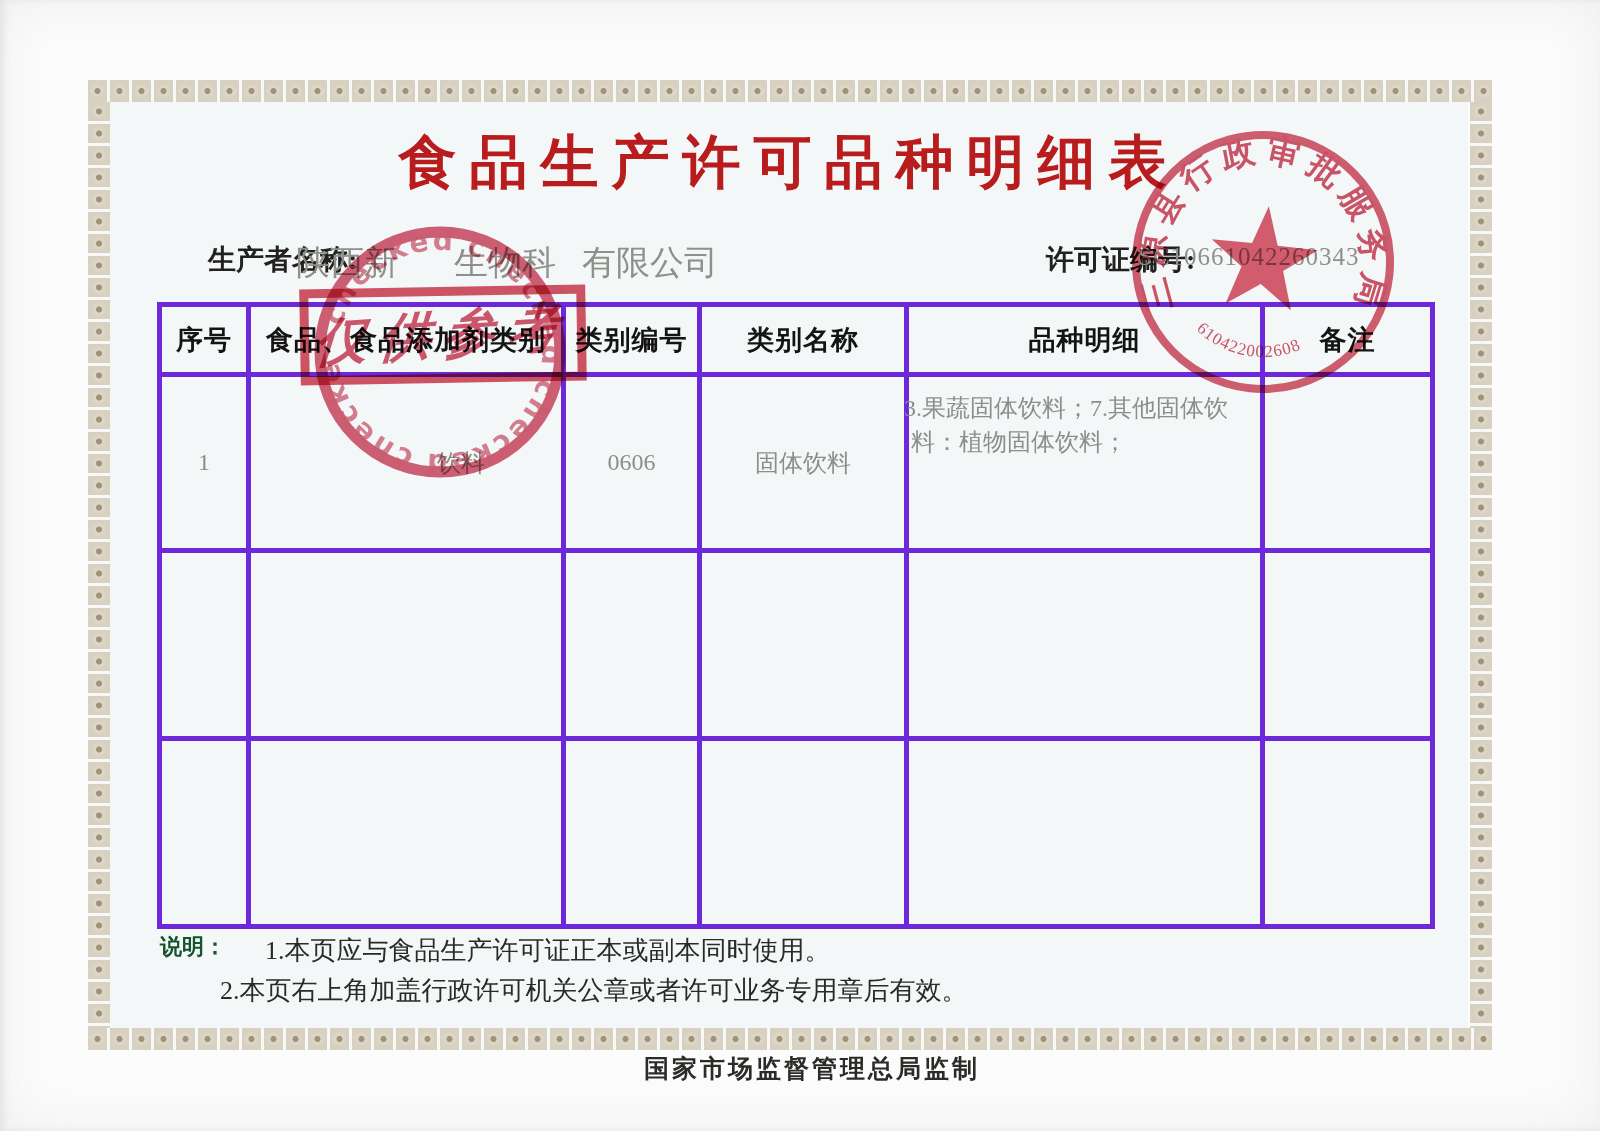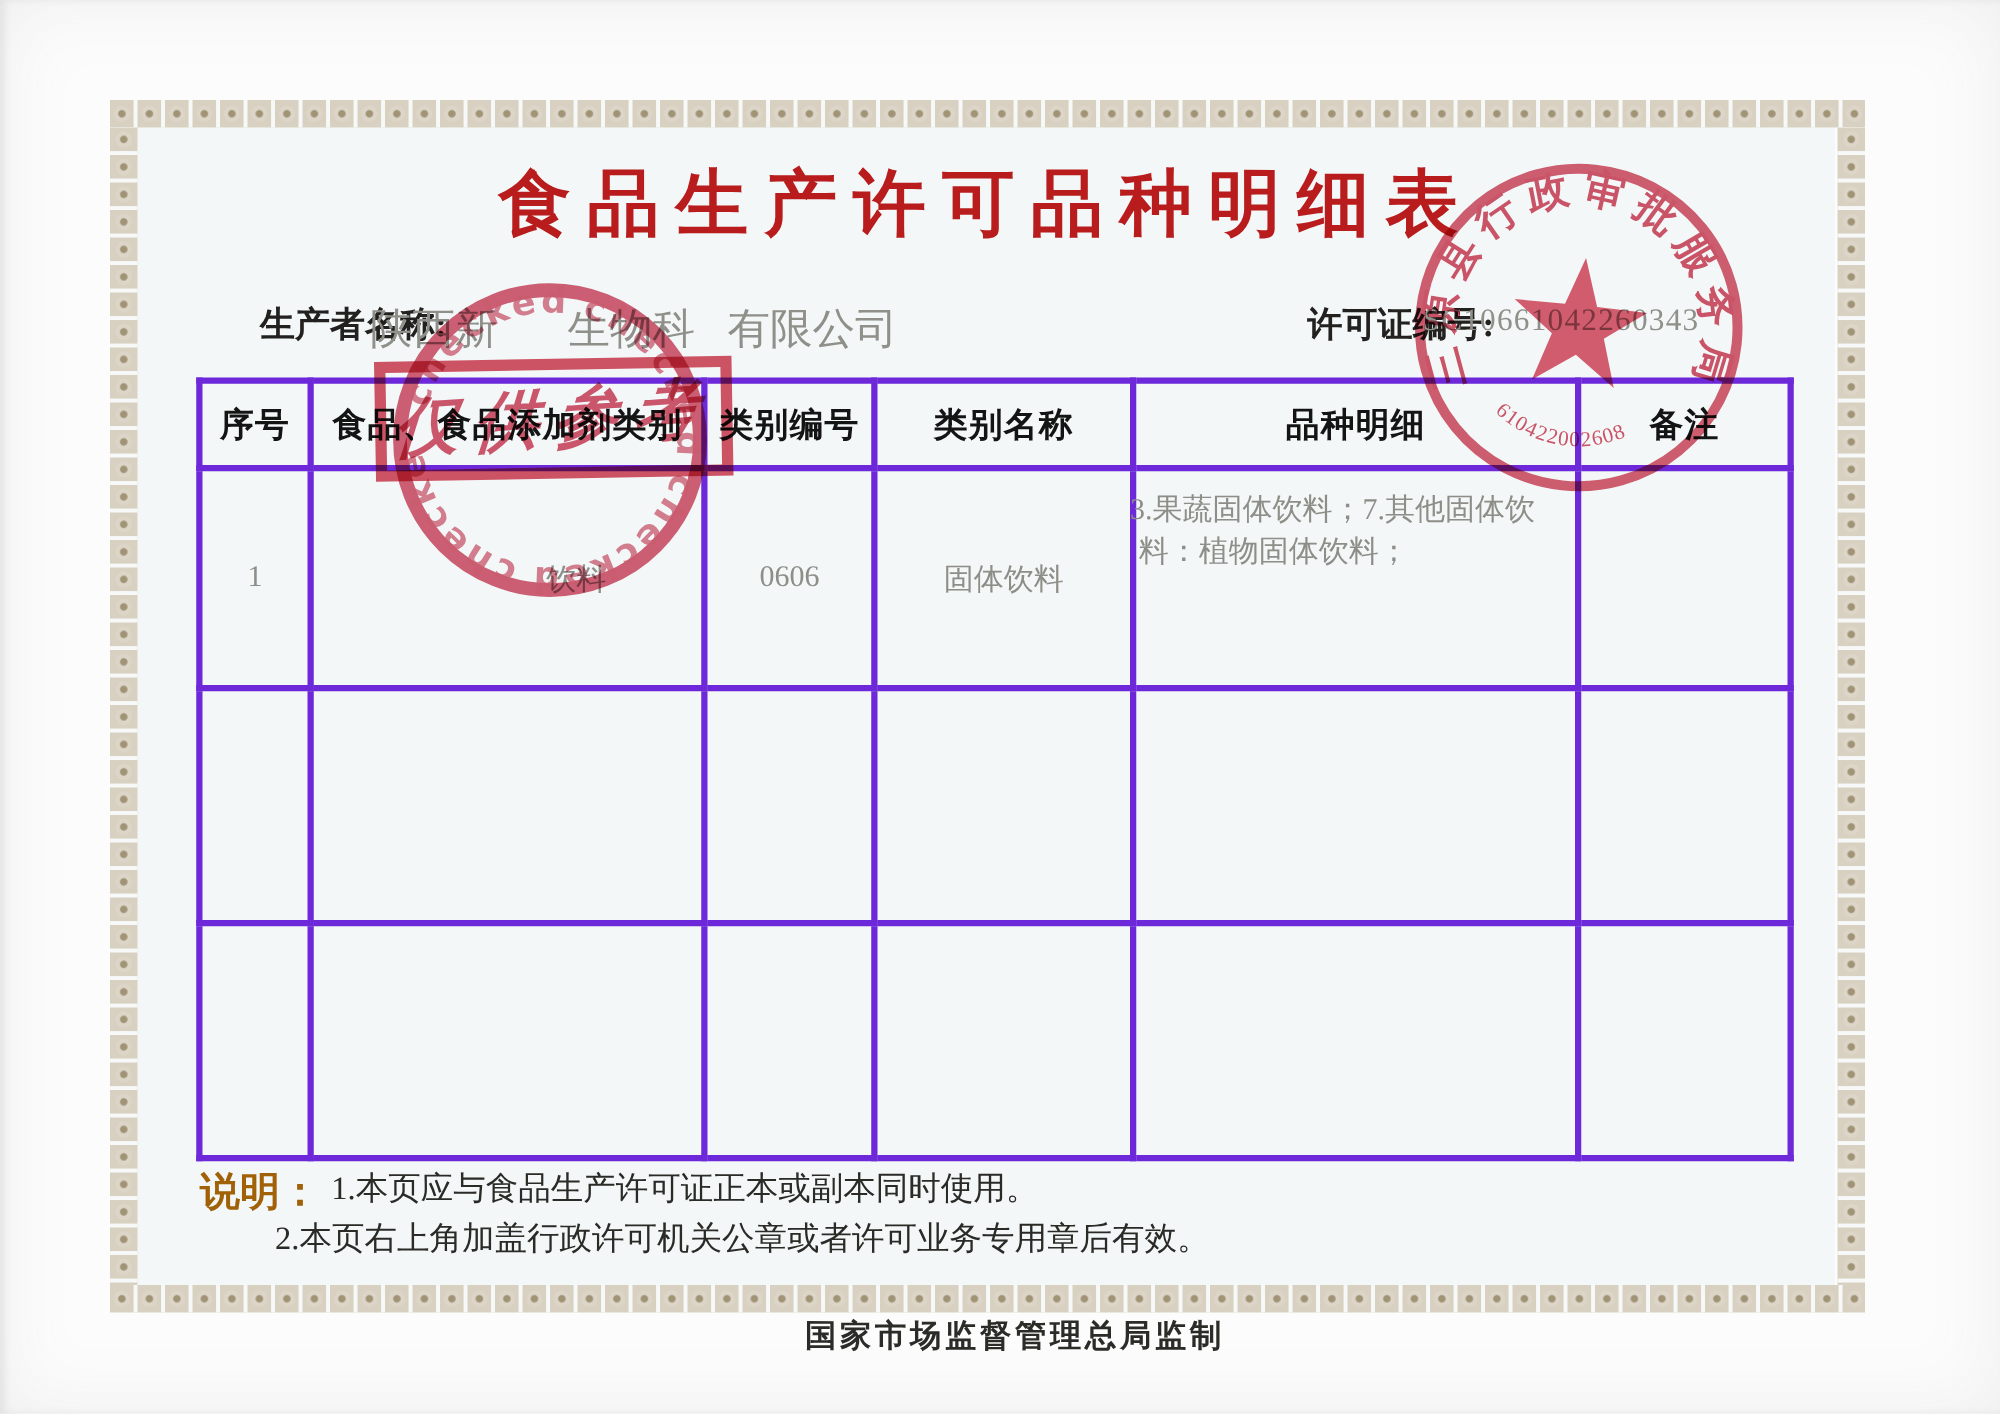--- a/index.html
+++ b/index.html
@@ -42,21 +42,21 @@
   
   table.main{position:absolute;left:157px;top:302px;z-index:2;border-collapse:collapse;table-layout:fixed;}
   table.main td,table.main th{border:5px solid #6d28d9;overflow:visible;}
   table.main th{font-size:27px;font-weight:bold;color:#141414;text-align:center;letter-spacing:1px;}
   table.main td.val{font-size:24px;color:#8d8e88;text-align:center;vertical-align:middle;}
   td.cat-cell{text-indent:110px;}
   td.detail-cell{font-size:24px;color:#8d8e88;text-align:left;vertical-align:top;
     padding:14px 6px 15px 2px;line-height:1.42;word-break:break-all;text-indent:-7px;}
   tr.hrow{height:70px;} tr.r1{height:176px;} tr.r2{height:188px;} tr.r3{height:188px;}
   
-  .notes-label{position:absolute;left:160px;top:932px;z-index:2;font-size:32px;font-weight:bold;color:#a16207;}
+  .notes-label{position:absolute;left:160px;top:932px;z-index:2;font-size:22px;font-weight:bold;color:#14532d;}
   .note-line{position:absolute;z-index:2;font-size:26px;color:#2a2a27;}
   .note-1{left:220px;top:933px;margin-left:45px;}
   .note-2{left:220px;top:973px;}
   .doc-footer{position:absolute;left:0;top:1052px;width:1600px;text-align:center;z-index:2;
     font-size:25px;font-weight:bold;letter-spacing:3px;color:#2b2b28;padding-left:12px;}
   
   .stamp{position:absolute;z-index:6;mix-blend-mode:multiply;}
   svg text{font-family:"Liberation Serif","DejaVu Serif",serif;}
   .seal-official{left:1118px;top:117px;}
   .seal-checked{left:305px;top:217px;}

